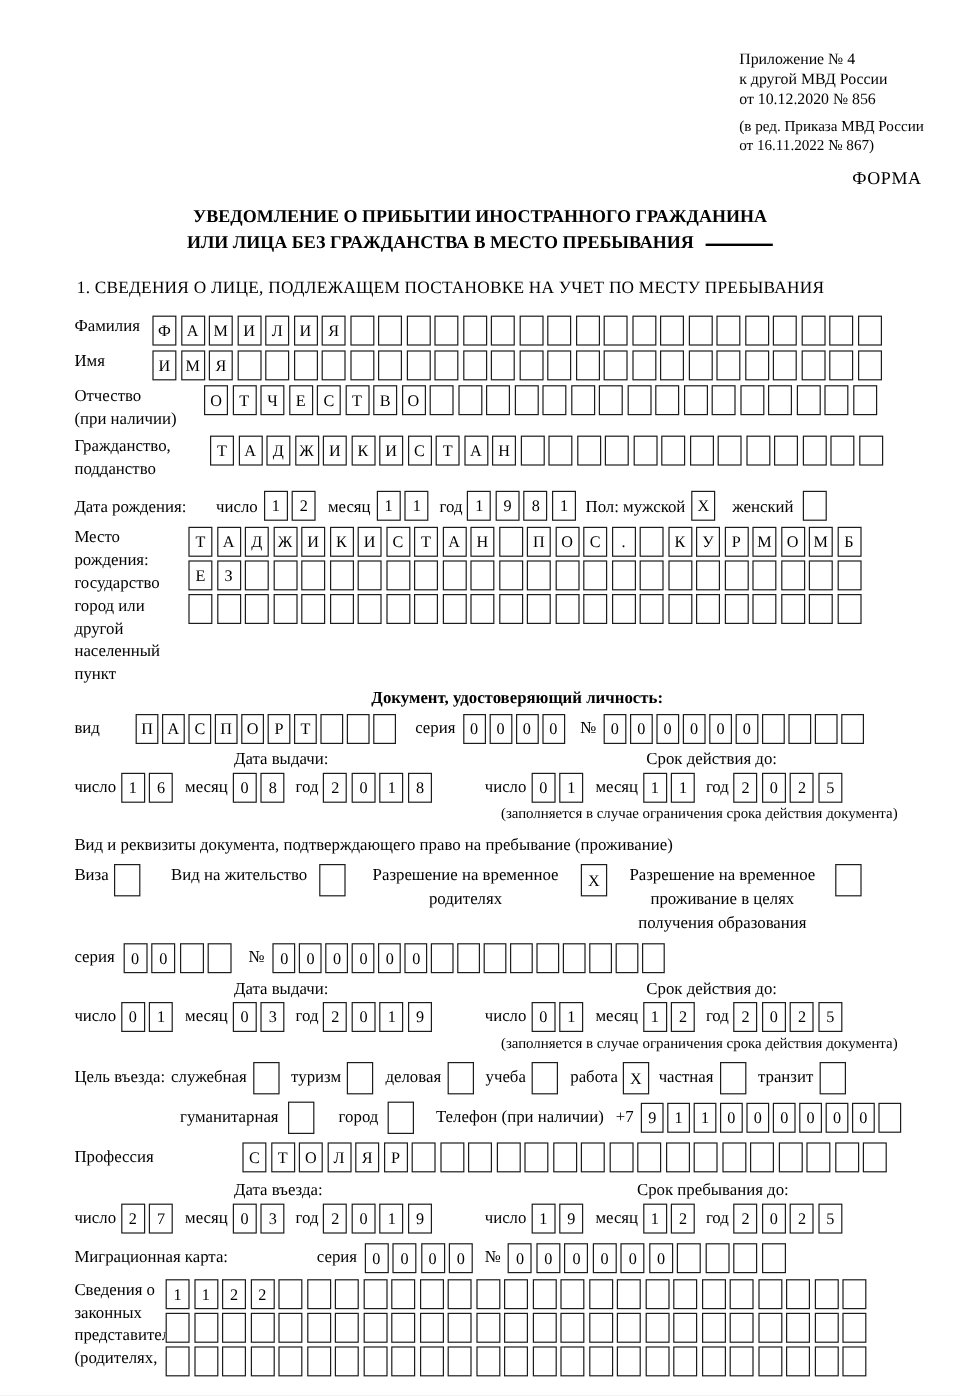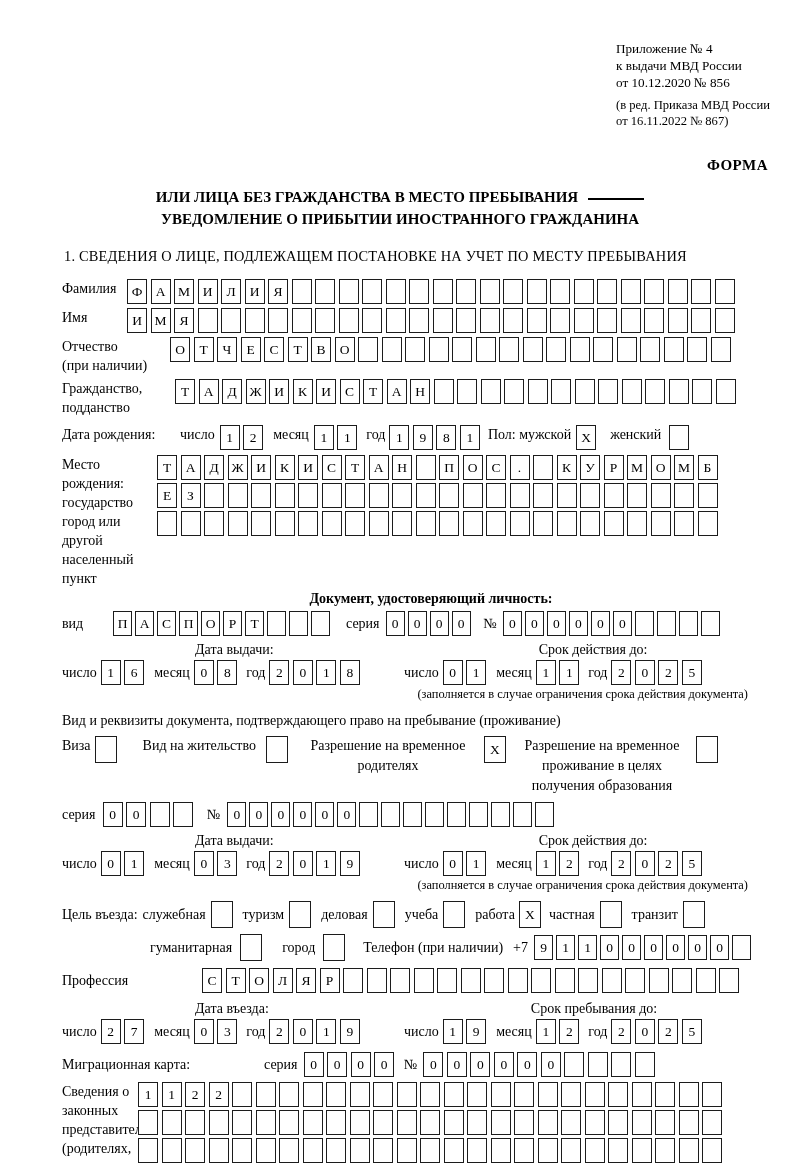--- a/index.html
+++ b/index.html
@@ -4,21 +4,21 @@
 <style>
   html,body { margin:0; padding:0; background:#e8e8e8; }
   .page {
     position:relative; width:800px; height:1163px; margin:0 auto;
     background:#ffffff; color:#000;
     font-family:"Liberation Serif","DejaVu Serif",serif;
     font-size:14px; overflow:hidden;
   }
   .annex { margin:40px 16px 0 616px; font-size:13.2px; line-height:17px; }
   .annex-note { margin-top:6px; font-size:12.6px; line-height:16px; }
-  .forma { margin-top:28px; padding-right:32px; text-align:right; font-weight:bold; font-size:15px; letter-spacing:.5px; }
+  .forma { margin-top:12px; padding-right:32px; text-align:right; font-weight:normal; font-size:15px; letter-spacing:.5px; }
   .title { margin-top:12px; text-align:center; font-weight:bold; font-size:15px; line-height:22px; }
   .uline { display:inline-block; width:56px; height:2px; background:#000; margin-left:10px; vertical-align:2px; }
   .sec-heading { margin-top:18px; padding-left:64px; font-weight:normal; font-size:14.4px; letter-spacing:.2px; }
 
   .frow { display:flex; align-items:flex-start; padding-left:62px; margin-top:4px; }
   .lbl { font-size:14px; line-height:20px; flex:none; }
   .cells { display:flex; gap:3.5px; flex:none; }
   .cell {
     width:18px; height:23px; border:1.6px solid #1c1c1c; flex:none;
     display:flex; align-items:center; justify-content:center;
@@ -35,33 +35,33 @@
   .optlbl { text-align:center; line-height:20px; flex:none; }
   .intro { padding-left:62px; margin-top:8px; line-height:21px; }
 </style>
 </head>
 <body>
 
 <div class="page">
 
   <div class="annex">
     <div>Приложение № 4</div>
-    <div>к выдачи МВД России</div>
+    <div>к другой МВД России</div>
     <div>от 10.12.2020 № 856</div>
     <div class="annex-note">
       <div>(в ред. Приказа МВД России</div>
       <div>от 16.11.2022 № 867)</div>
     </div>
   </div>
 
   <div class="forma">ФОРМА</div>
 
   <div class="title">
+    <div>УВЕДОМЛЕНИЕ О ПРИБЫТИИ ИНОСТРАННОГО ГРАЖДАНИНА</div>
     <div><span>ИЛИ ЛИЦА БЕЗ ГРАЖДАНСТВА В МЕСТО ПРЕБЫВАНИЯ</span><span class="uline"></span></div>
-    <div>УВЕДОМЛЕНИЕ О ПРИБЫТИИ ИНОСТРАННОГО ГРАЖДАНИНА</div>
   </div>
 
   <div class="sec-heading">1. СВЕДЕНИЯ О ЛИЦЕ, ПОДЛЕЖАЩЕМ ПОСТАНОВКЕ НА УЧЕТ ПО МЕСТУ ПРЕБЫВАНИЯ</div>
 
   <div class="frow" style="margin-top:14px">
     <span class="lbl" style="width:65px">Фамилия</span>
     <span class="cells">
         <span class="cell">Ф</span>
         <span class="cell">А</span>
         <span class="cell">М</span>
@@ -182,21 +182,21 @@
         <span class="cell"></span>
         <span class="cell"></span>
         <span class="cell"></span>
         <span class="cell"></span>
         <span class="cell"></span>
         <span class="cell"></span>
         <span class="cell"></span>
       </span>
   </div>
 
-  <div class="frow" style="margin-top:8px; align-items:flex-start">
+  <div class="frow" style="margin-top:8px; align-items:flex-end">
     <span class="lbl" style="width:118px">Дата рождения:</span>
     <span class="lbl">число</span>
     <span class="cells" style="margin-left:5px">
         <span class="cell">1</span>
         <span class="cell">2</span>
       </span>
     <span class="lbl" style="margin-left:10px">месяц</span>
     <span class="cells" style="margin-left:5px">
         <span class="cell">1</span>
         <span class="cell">1</span>

